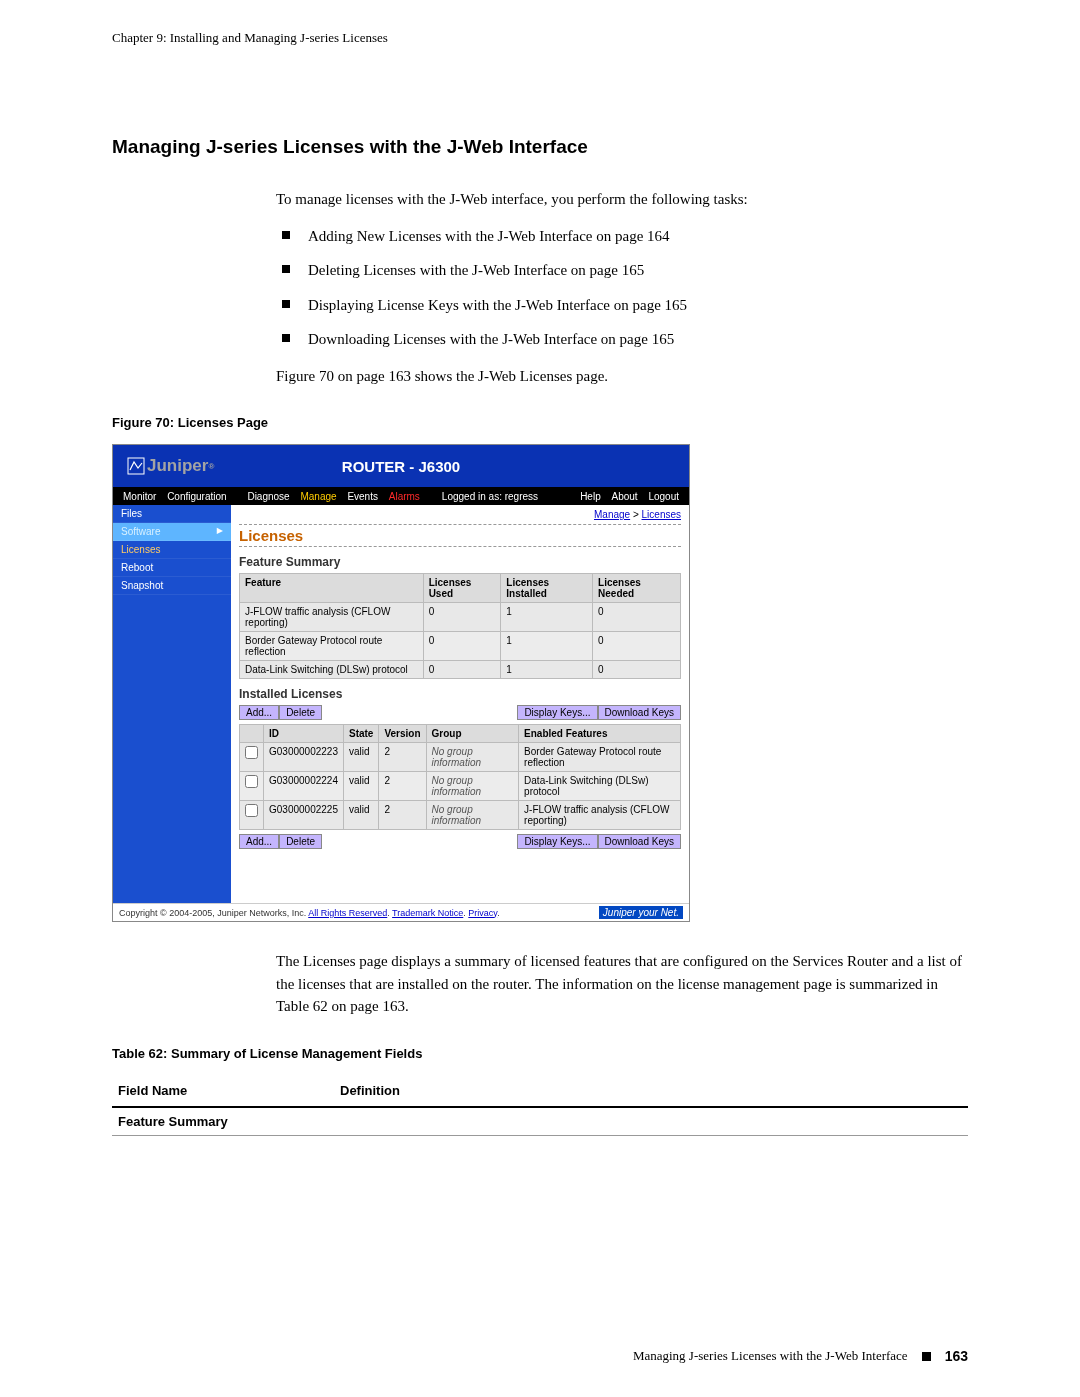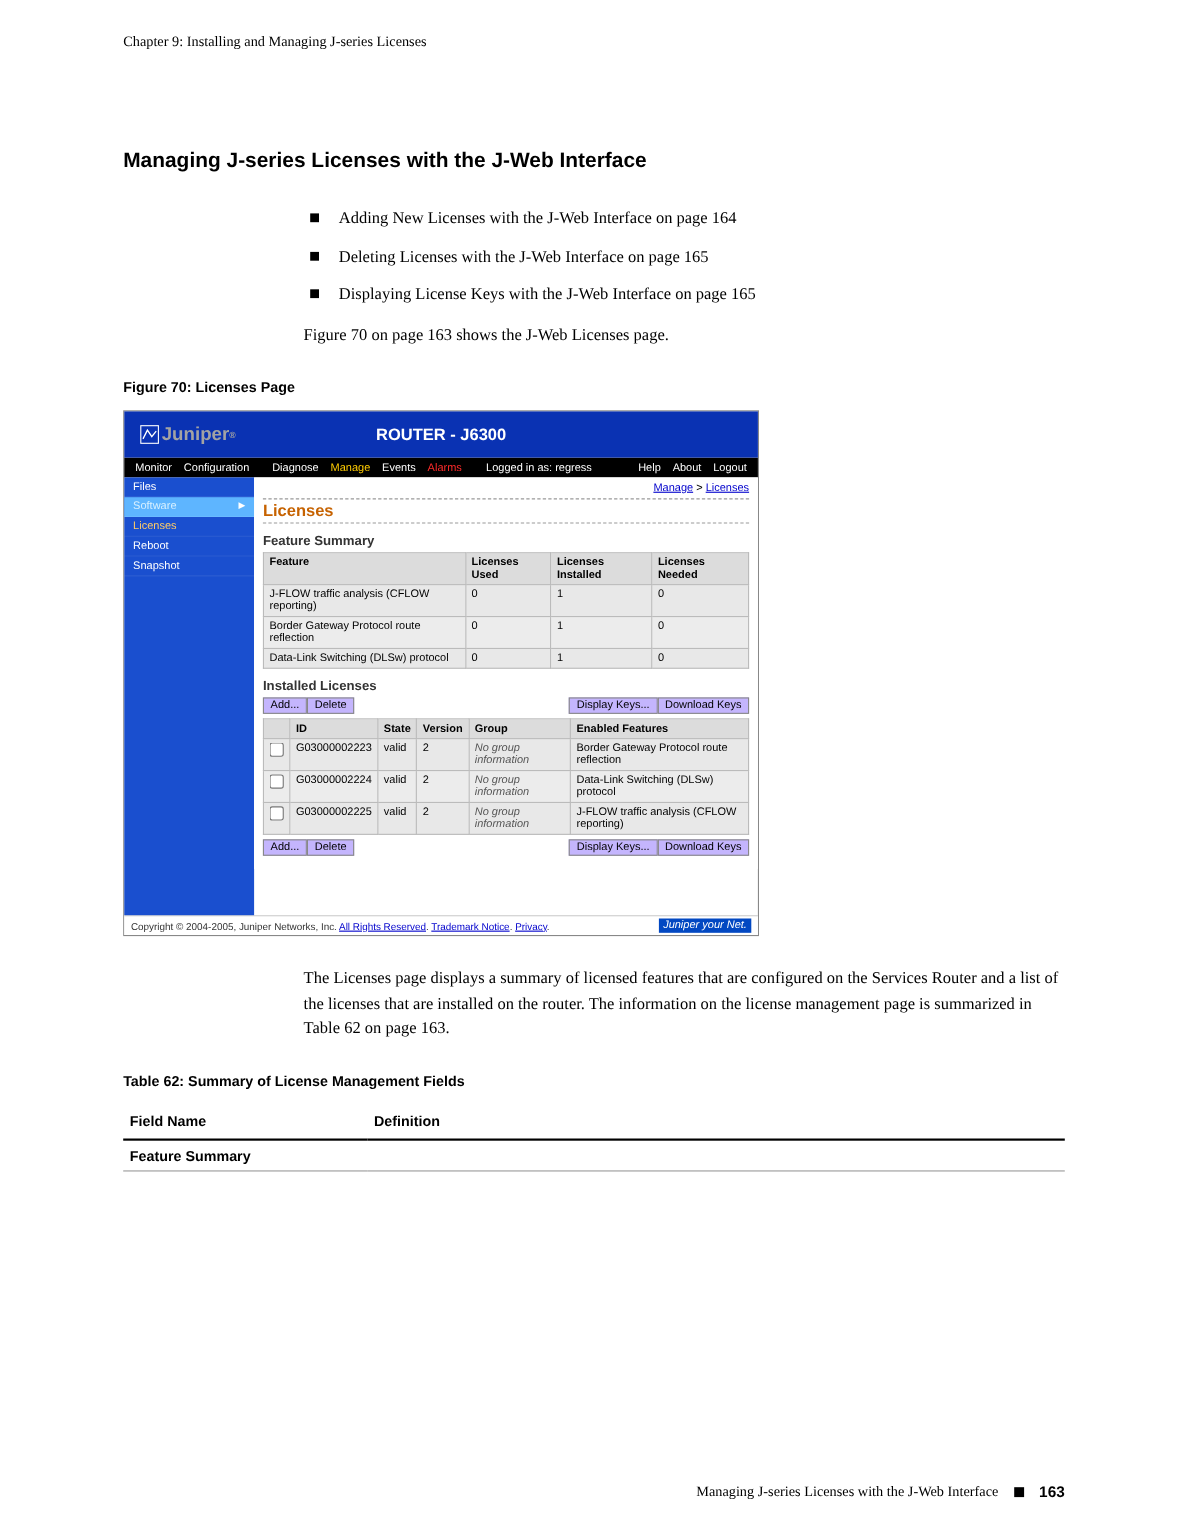--- a/index.html
+++ b/index.html
@@ -229,24 +229,26 @@
 </head>
 <body>
 
 <div class="page">
 
   <div class="chapter-header">Chapter 9: Installing and Managing J-series Licenses</div>
 
   <h1 class="section-title">Managing J-series Licenses with the J-Web Interface</h1>
 
   <div class="body-indent">
+    <p>To manage licenses with the J-Web interface, you perform the following tasks:</p>
     <ul class="square">
       <li>Adding New Licenses with the J-Web Interface on page 164</li>
       <li>Deleting Licenses with the J-Web Interface on page 165</li>
       <li>Displaying License Keys with the J-Web Interface on page 165</li>
+      <li>Downloading Licenses with the J-Web Interface on page 165</li>
     </ul>
     <p>Figure 70 on page 163 shows the J-Web Licenses page.</p>
   </div>
 
   <div class="fig-caption">Figure 70: Licenses Page</div>
 
   <div class="jweb">
     <div class="topbar">
       <span class="logo">
         <svg width="18" height="18" viewBox="0 0 18 18">

